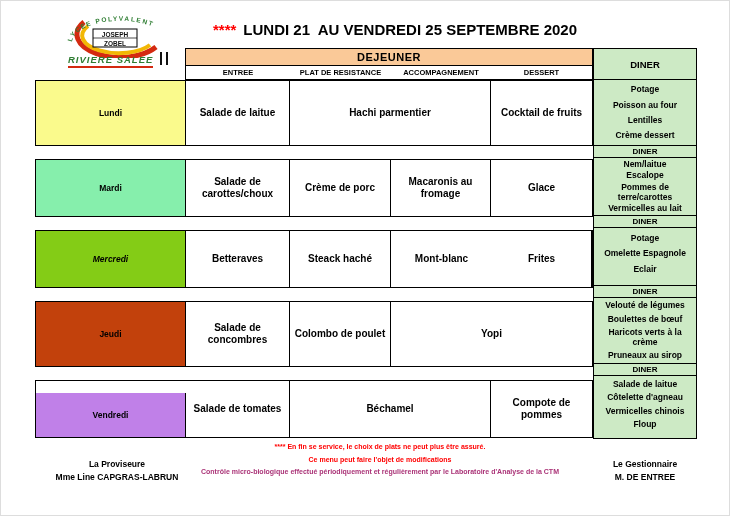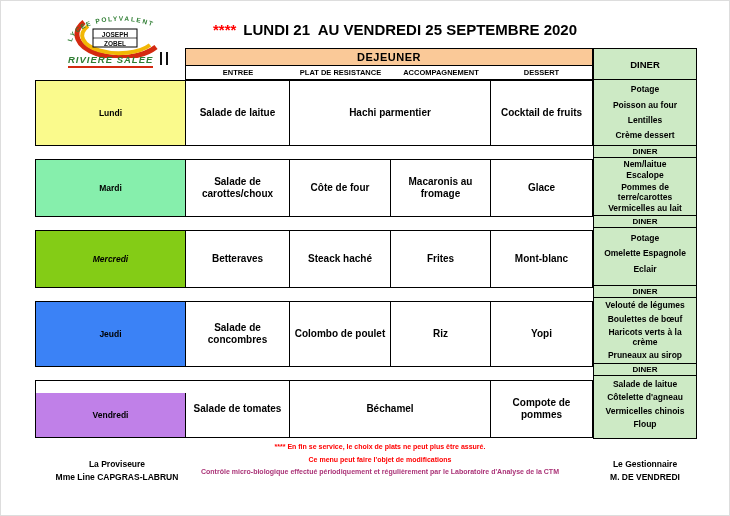--- a/index.html
+++ b/index.html
@@ -144,38 +144,37 @@
   <div class="mrow" style="top:80px;height:66px">
     <div class="cell day" style="background-color: rgb(250, 250, 140);">Lundi</div>
     <div class="cell w104">Salade de laitue</div>
     <div class="cell w201">Hachi parmentier</div>
     <div class="cell last">Cocktail de fruits</div>
   </div>
 
   <div class="mrow" style="top:159px;height:58px">
     <div class="cell day" style="background-color: #86efac;">Mardi</div>
     <div class="cell w104">Salade de carottes/choux</div>
-    <div class="cell w101">Côte de four</div>
+    <div class="cell w101">Crème de porc</div>
     <div class="cell w100">Macaronis au fromage</div>
     <div class="cell last">Glace</div>
   </div>
 
   <div class="mrow" style="top:230px;height:58px">
     <div class="cell day" style="background-color: #84cc16; font-style: italic;">Mercredi</div>
     <div class="cell w104">Betteraves</div>
     <div class="cell w101">Steack haché</div>
+    <div class="cell last">Mont-blanc</div>
     <div class="cell w100">Frites</div>
-    <div class="cell last">Mont-blanc</div>
   </div>
 
   <div class="mrow" style="top:301px;height:66px">
-    <div class="cell day" style="background-color: #3b82f6;">Jeudi</div>
+    <div class="cell day" style="background-color: #c2410c;">Jeudi</div>
     <div class="cell w104">Salade de concombres</div>
     <div class="cell w101">Colombo de poulet</div>
-    <div class="cell w100">Riz</div>
     <div class="cell last">Yopi</div>
   </div>
 
   <div class="mrow" style="top:380px;height:58px">
     <div class="cell day" style="background-color: rgb(192, 128, 232); margin-top: 12px;">Vendredi</div>
     <div class="cell w104">Salade de tomates</div>
     <div class="cell w201">Béchamel</div>
     <div class="cell last">Compote de pommes</div>
   </div>
 
@@ -184,16 +183,16 @@
     <div style="color: rgb(255, 0, 0);">Ce menu peut faire l'objet de modifications</div>
     <div style="color: rgb(170, 51, 119);">Contrôle micro-biologique effectué périodiquement et régulièrement par le Laboratoire d'Analyse de la CTM</div>
   </div>
 
   <div class="sig sig-left">
     <div>La Proviseure</div>
     <div>Mme Line CAPGRAS-LABRUN</div>
   </div>
   <div class="sig sig-right">
     <div>Le Gestionnaire</div>
-    <div>M. DE VENDREDI</div>
+    <div>M. DE ENTREE</div>
   </div>
 
 </div>
 
 </body></html>

